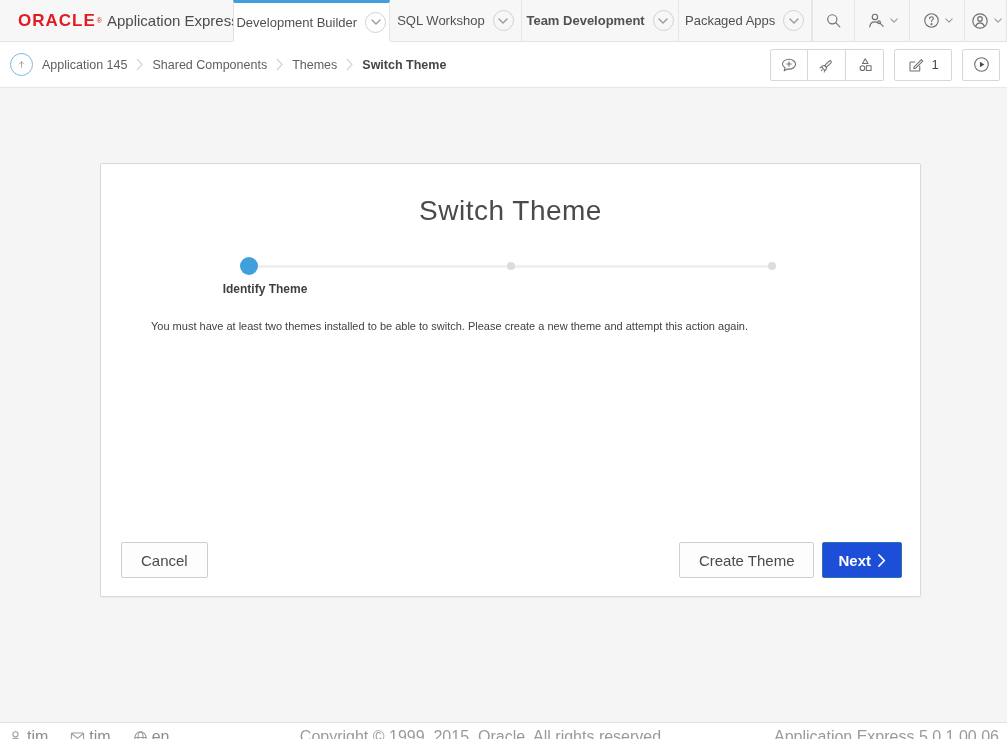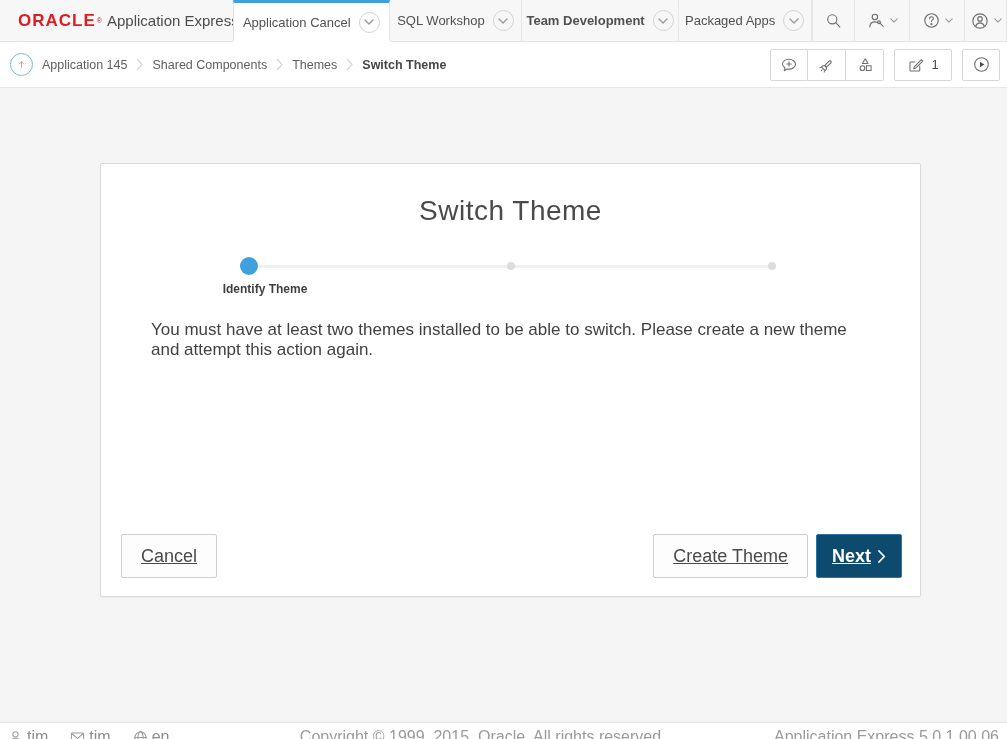--- a/index.html
+++ b/index.html
@@ -54,27 +54,27 @@
     box-shadow:0 1px 2px rgba(0,0,0,0.04); }
   .wtitle { margin-top:31px; text-align:center; font-size:28px; font-weight:300;
     color:#4a4a4a; letter-spacing:0.5px; }
   .stepper { position:relative; margin:30px 148px 0; height:18px; }
   .track { position:absolute; left:0; right:0; top:8px; height:3px; background:#f0f0f0; }
   .dot { position:absolute; top:50%; transform:translate(-50%,-50%); border-radius:50%; }
   .dot.cur { width:18px; height:18px; background:#3fa0dd; }
   .dot.todo { width:8px; height:8px; background:#dcdcdc; }
   .steplabel { position:absolute; top:25px; transform:translateX(-50%); white-space:nowrap;
     font-size:12px; font-weight:bold; color:#3f3f3f; }
-  .wmessage { margin:45px 50px 0; font-size:17px; color:#424242; }
+  .wmessage { margin:45px 50px 0; font-size:11px; color:#424242; }
   .btnbar { position:absolute; left:20px; right:18px; bottom:18px;
     display:flex; justify-content:space-between; align-items:center; }
-  .btn { height:44px; display:flex; align-items:center; font-size:18px;
+  .btn { height:36px; display:flex; align-items:center; font-size:15px;
     background:#fdfdfd; border:1px solid #cfcfcf; border-radius:2px; color:#4a4a4a;
-    padding:0 19px; cursor:pointer;text-decoration:underline; }
-  .btn.primary { background:#0c4a6e; border-color:#2a74a7; color:#fff; font-weight:bold;
+    padding:0 19px; cursor:pointer; }
+  .btn.primary { background:#1d4ed8; border-color:#2a74a7; color:#fff; font-weight:bold;
     padding:0 15px; gap:7px;text-align:right; }
   .rgroup { display:flex; gap:8px; }
 
   
   .footer { height:14px; background:#fff; border-top:1px solid #e2e2e2;
     display:flex; align-items:flex-start; padding:5px 8px 10px; font-size:16px; color:#8c8c8c; }
   .fitem { display:flex; align-items:center; gap:4px; margin-right:22px; white-space:nowrap; }
   .fcenter { flex:1; text-align:center; color:#9a9a9a; white-space:nowrap; }
   .fright { color:#9a9a9a; white-space:nowrap; }
 </style>
@@ -82,21 +82,21 @@
 <body>
 
 <div class="topbar">
   <div class="logo">
     <span class="oracle">ORACLE</span>
       <span class="rmark">®</span>
     <span class="product">Application Express</span>
   </div>
 
   <div class="tab t0">
-    <span>Application Cancel</span>
+    <span>Development Builder</span>
     <span class="disc">
       <svg class="stroke lite" width="10" height="6" viewBox="0 0 10 6">
           <path d="M1 1l4 4 4-4"></path>
         </svg>
     </span>
   </div>
   <div class="tab t1">
     <span>SQL Workshop</span>
     <span class="disc">
       <svg class="stroke lite" width="10" height="6" viewBox="0 0 10 6">

